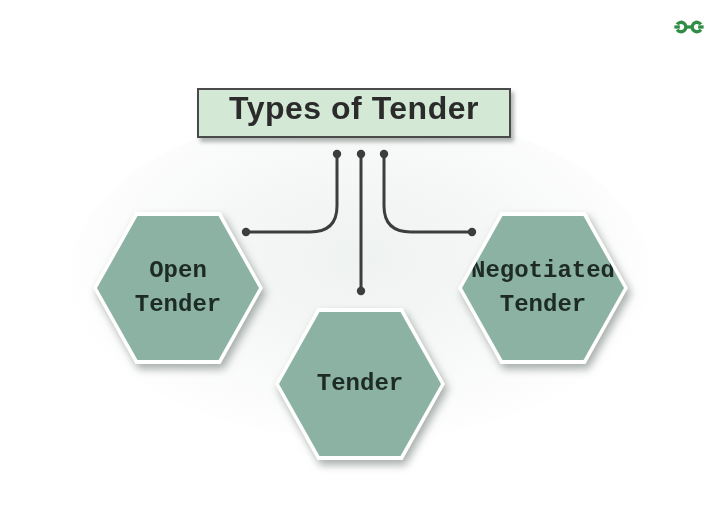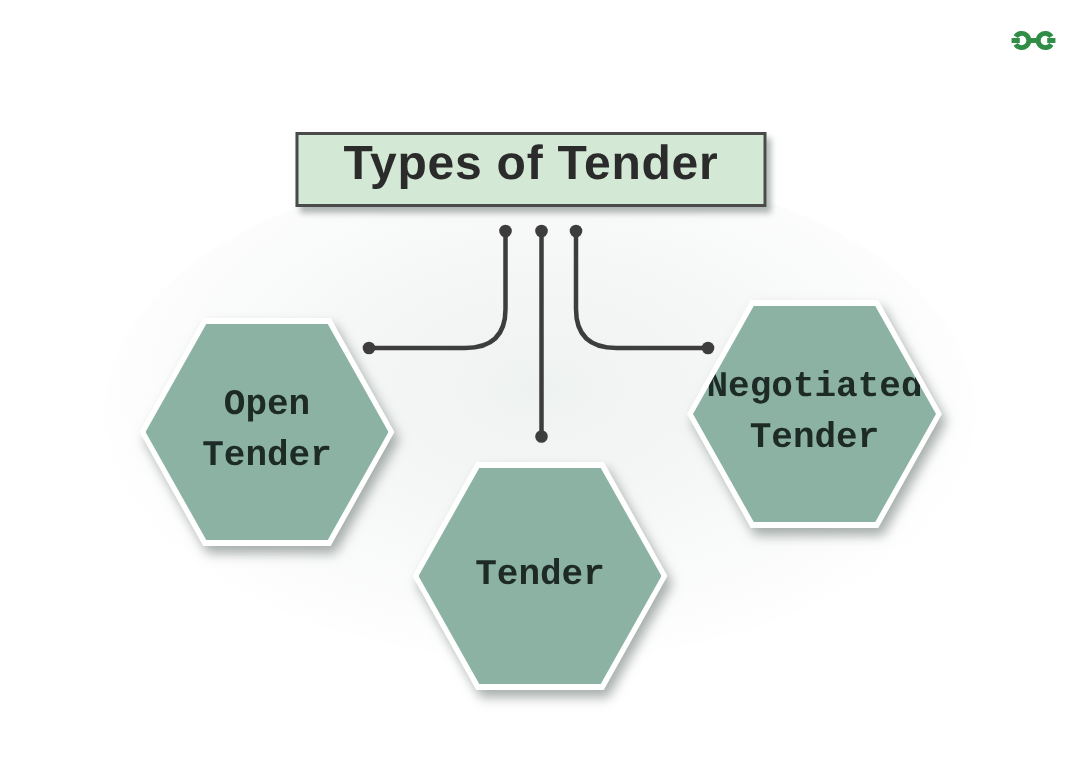--- a/index.html
+++ b/index.html
@@ -55,21 +55,21 @@
     background: var(--hex-fill, #8bb2a2);
     clip-path: polygon(25% 0%, 75% 0%, 100% 50%, 75% 100%, 25% 100%, 0% 50%);
     display: flex; flex-direction: column; align-items: center; justify-content: center;
   }
   .hex-inner span {
     font-size: 24px; font-weight: 700; line-height: 34px;
     color: var(--hex-text, #1d2a26); text-align: center; font-family: Liberation Mono, monospace;
   }
   .hex-open       { left: 93px;  top: 212px; }
   .hex-selective  { left: 275px; top: 308px; }
-  .hex-negotiated { left: 458px; top: 200px; }
+  .hex-negotiated { left: 458px; top: 212px; }
 </style>
 </head>
 <body>
 
 <div class="canvas">
 
   <div class="bg-glow"></div>
 
   <div class="logo">
     <svg viewBox="0 0 104 64" aria-hidden="true">

